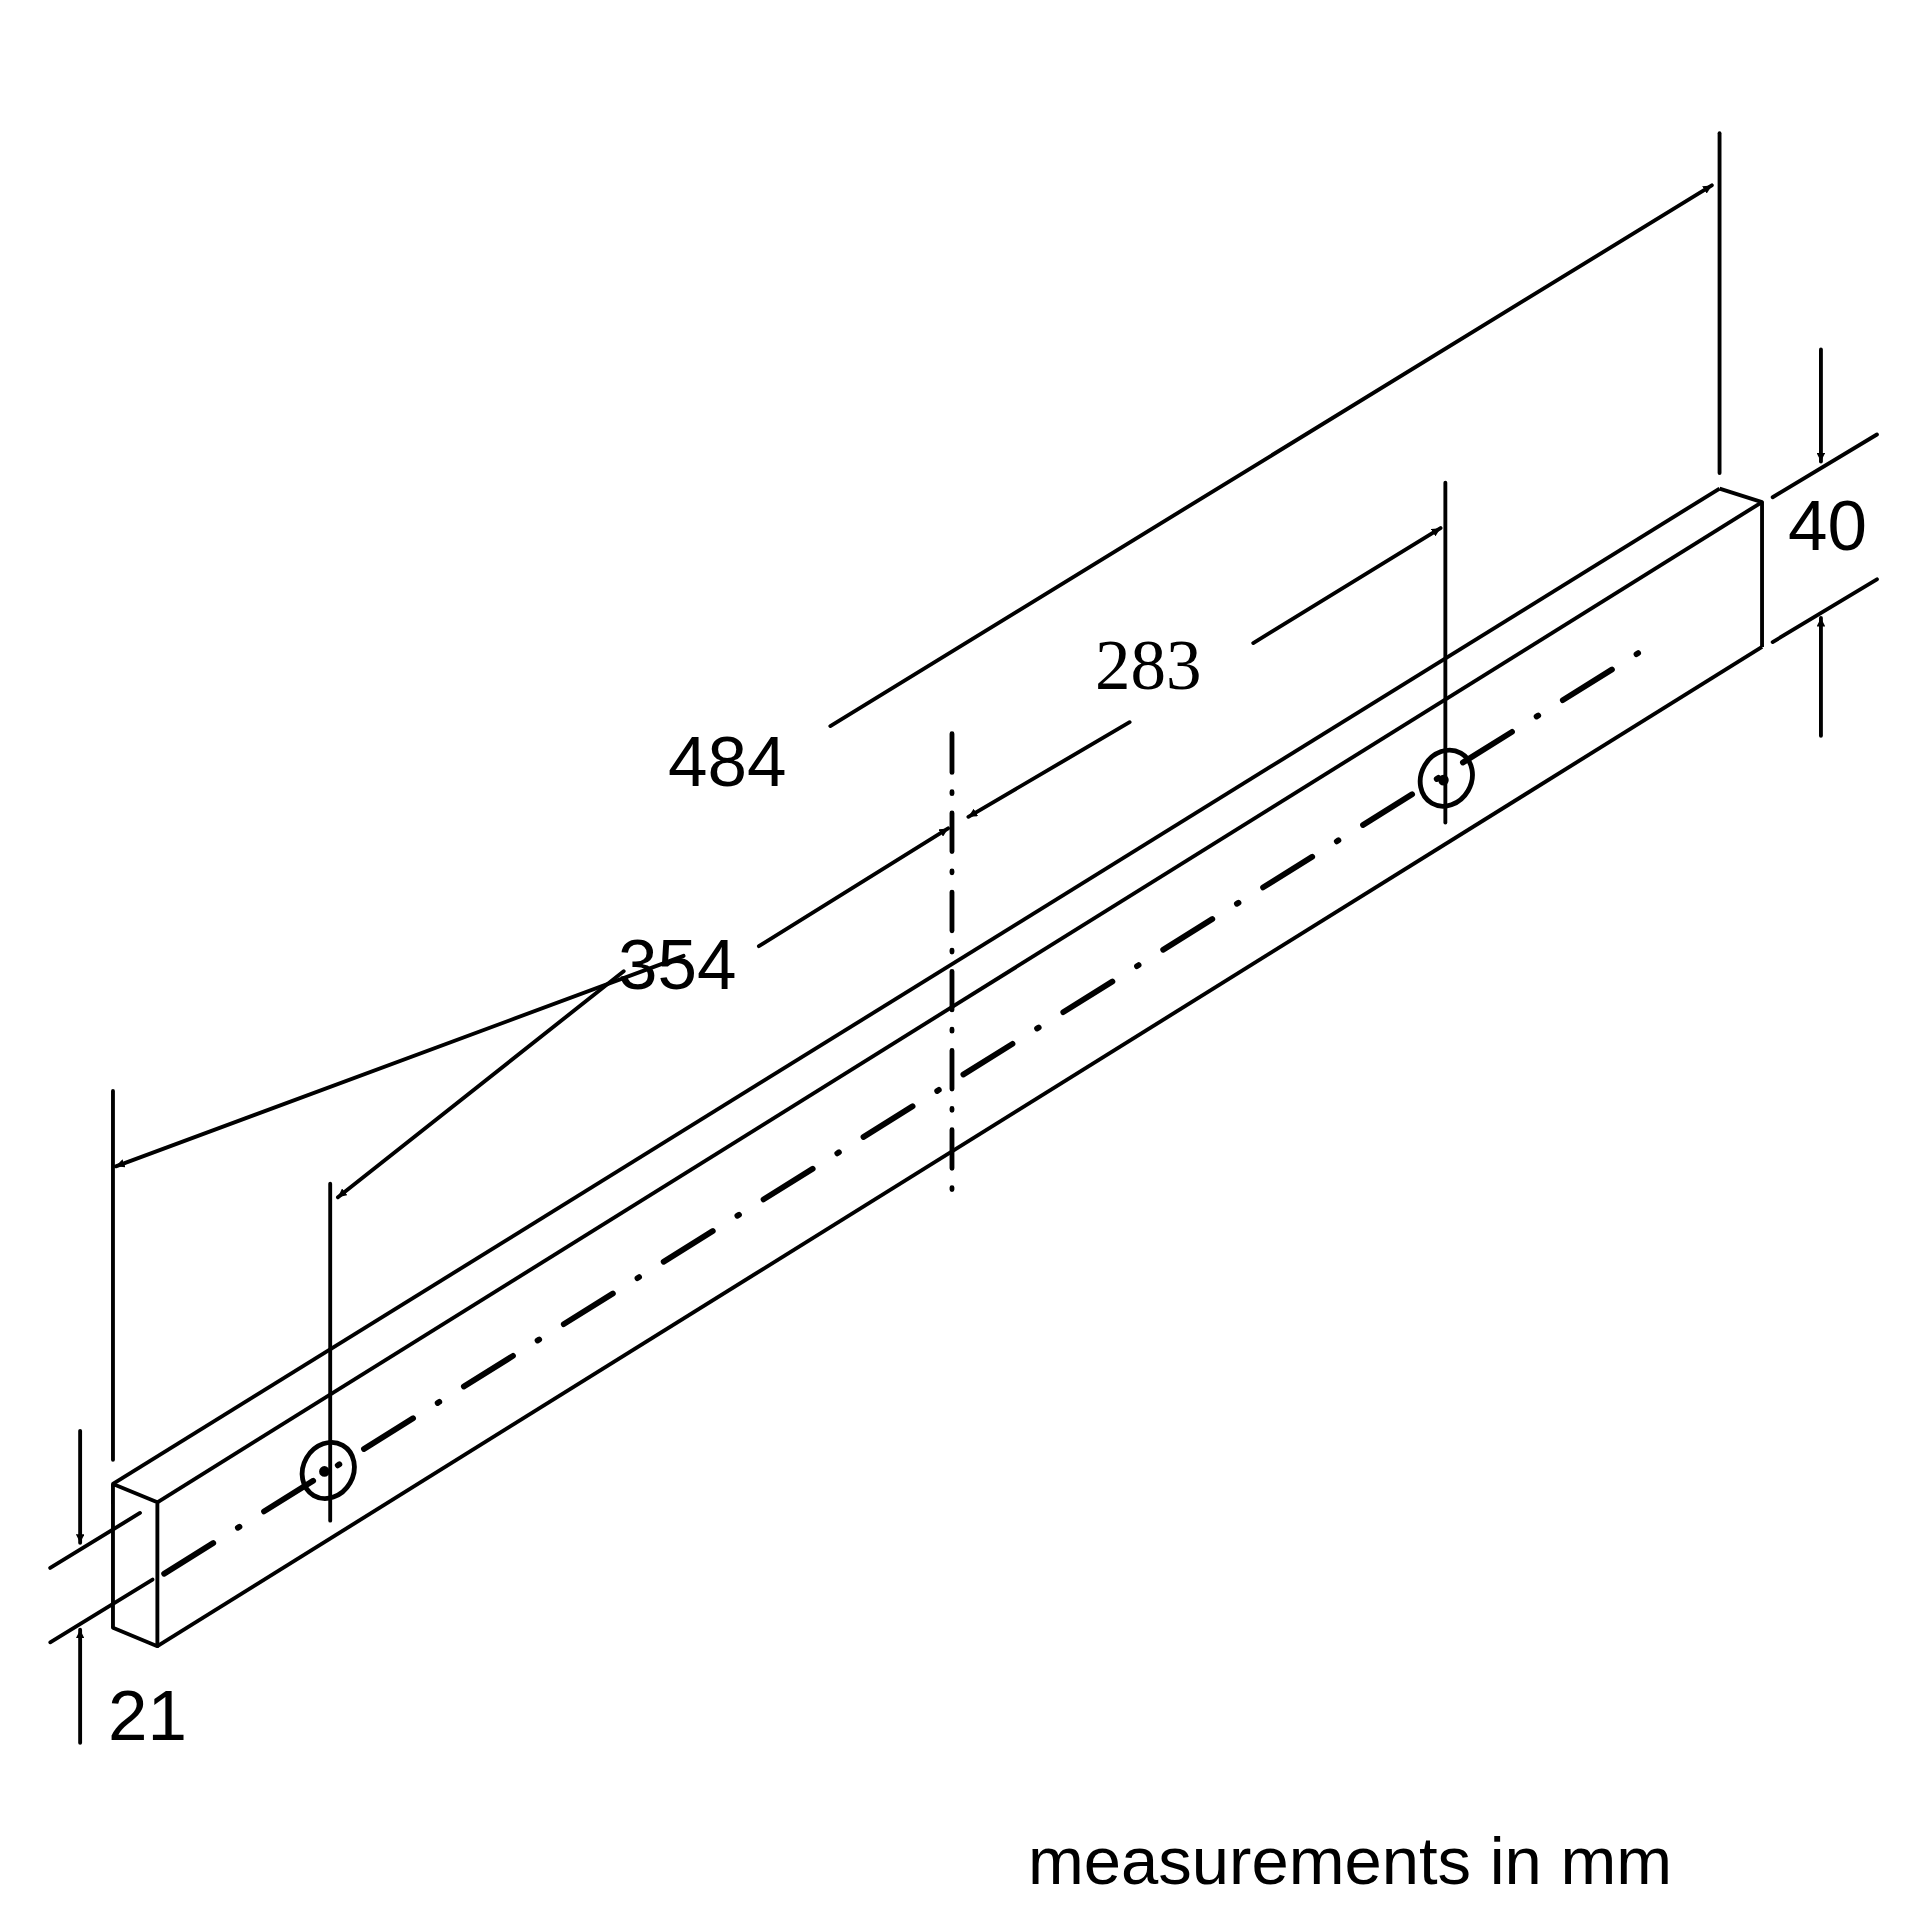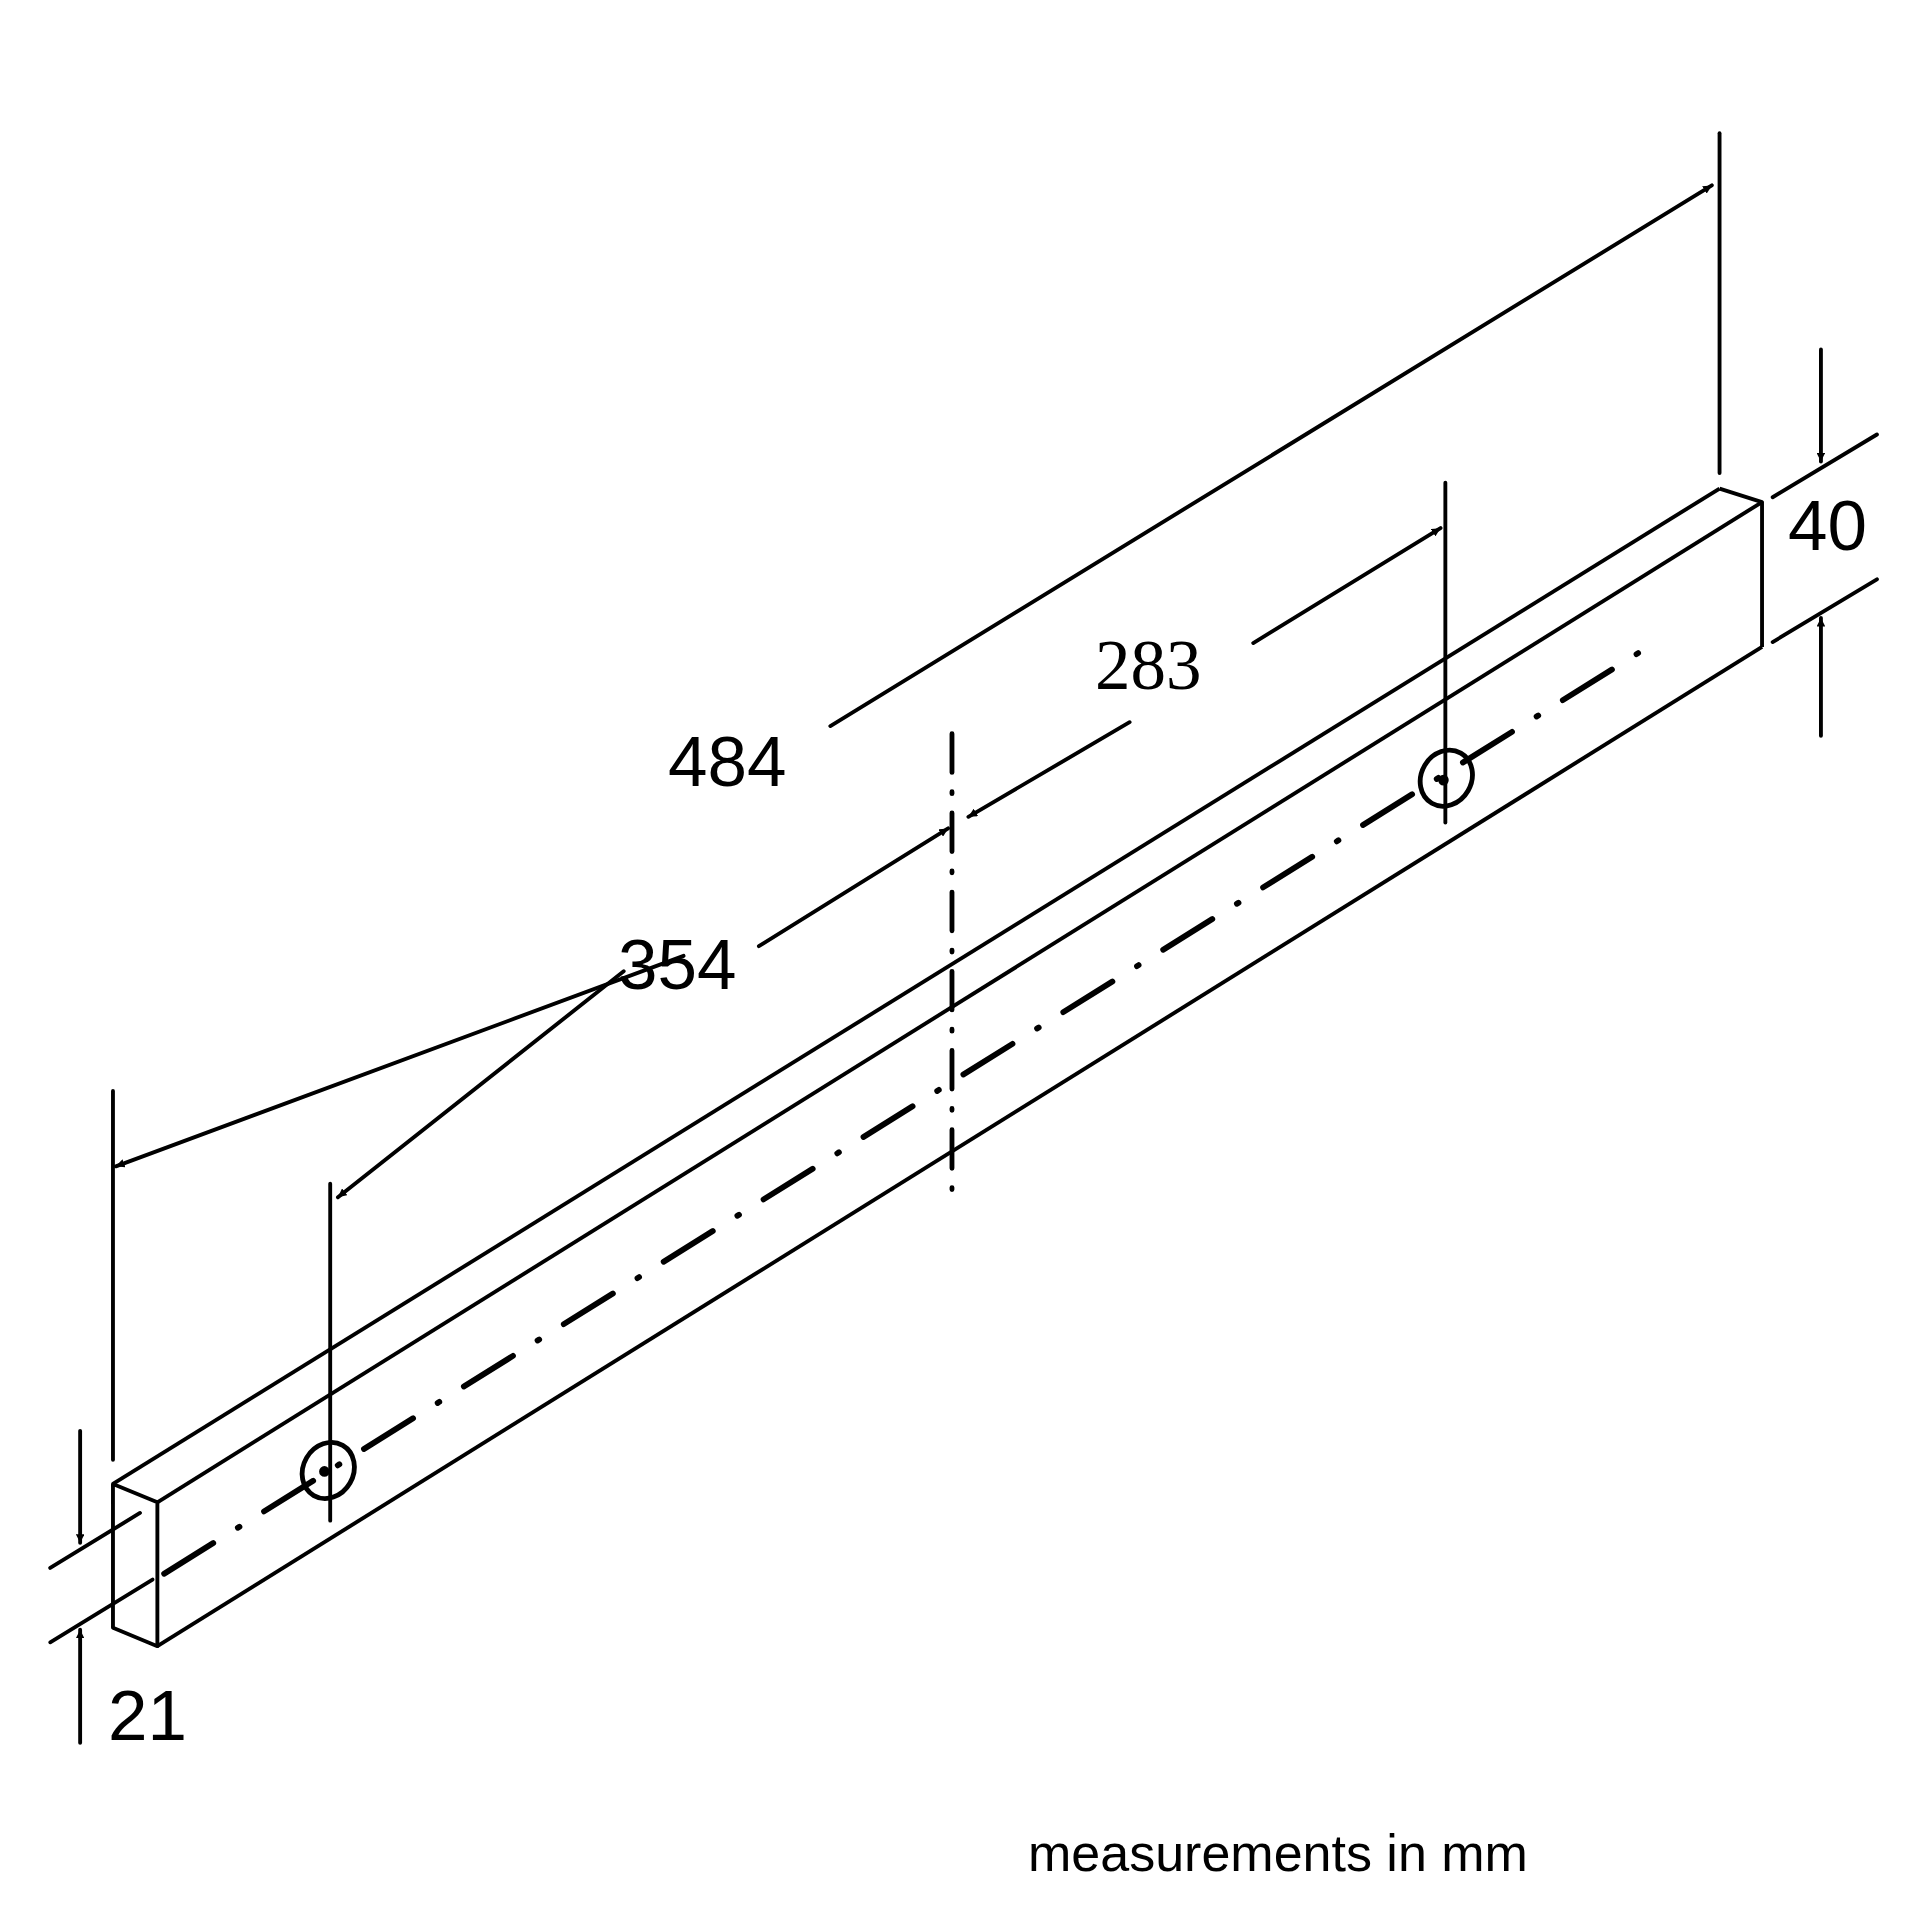--- a/index.html
+++ b/index.html
@@ -10,21 +10,21 @@
     font-family: "Liberation Sans", sans-serif;
     color: #000;
     font-size: 71px;
     line-height: 1;
     white-space: nowrap;
   }
   .units-note {
     position: absolute;
     font-family: "Liberation Sans", sans-serif;
     color: #000;
-    font-size: 52px;
+    font-size: 67px;
     line-height: 1;
     white-space: nowrap;
   }
 </style>
 </head>
 <body>
 
 <svg id="drawing" viewBox="0 0 2000 2000" xmlns="http://www.w3.org/2000/svg">
   <defs>
     <marker id="arrow" viewBox="0 0 10 10" refX="10" refY="5" markerWidth="9" markerHeight="9" orient="auto-start-reverse" markerUnits="userSpaceOnUse">

